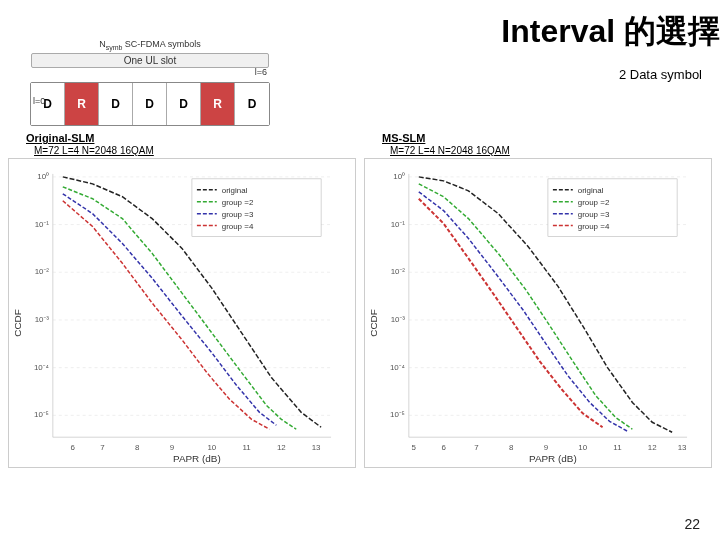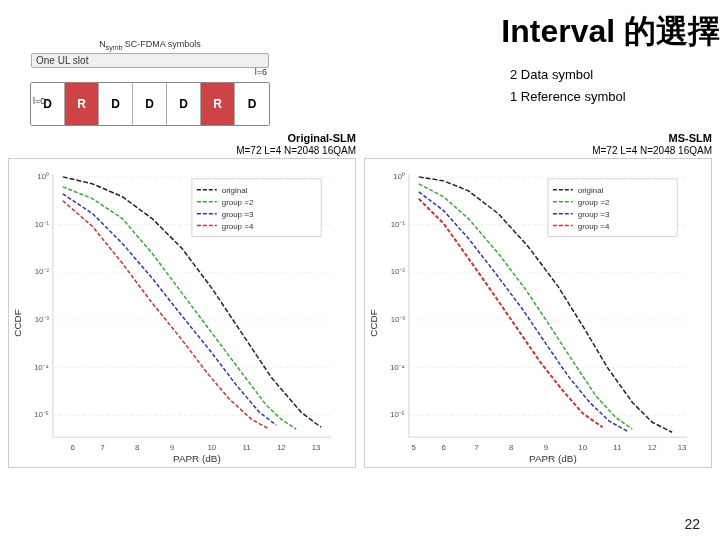--- a/index.html
+++ b/index.html
@@ -33,21 +33,22 @@
       flex-direction: row;
       gap: 8px;
       margin-top: 4px;
       padding: 0 8px;
     }
 
     .chart-wrapper {
       flex: 1;
       display: flex;
       flex-direction: column;
-      align-items: flex-end;
+      align-items: flex-start;
+      text-decoration: underline;
     }
 
     .chart-label {
       font-size: 11px;
       font-weight: bold;
       color: #000;
       margin-bottom: 1px;
       margin-left: 18px;
     }
 
@@ -93,41 +94,41 @@
     .slot-diagram-container {
       flex: 1;
       display: flex;
       flex-direction: column;
       align-items: flex-start;
       padding-left: 10px;
     }
 
     .right-info {
       width: 200px;
-      text-align: left;
+      text-align: right;
       font-size: 13px;
       line-height: 1.7;
       padding-right: 8px;
       padding-top: 4px;
     }
   </style>
 </head>
 <body>
 
 <div class="page">
 
   <div class="title">Interval 的選擇</div>
 
   <div class="top-section">
     <div class="slot-diagram-container">
 
       <div style="position:relative; margin-left:10px; margin-top:22px;">
         <div style="border:1.5px solid #888; border-radius:2px; display:inline-block; position:relative; background:#f8f8f8;">
           
-          <div style="position:absolute; top:-30px; left:0; right:0; font-size:10px; color:#333; border:1px solid #aaa; background:#f0f0f0; padding:1px 4px; border-radius:2px;">One UL slot</div>
+          <div style="position:absolute; top:-30px; left:0; right:0; text-align:center; font-size:10px; color:#333; border:1px solid #aaa; background:#f0f0f0; padding:1px 4px; border-radius:2px;">One UL slot</div>
           
           <div style="position:absolute; top:-16px; left:2px; font-size:9px; color:#333;margin-top:29px;">l=0</div>
           <div style="position:absolute; top:-16px; right:2px; font-size:9px; color:#333;">l=6</div>
           
           <div style="position:absolute; top:-44px; left:50%; transform:translateX(-50%); font-size:9px; color:#333; white-space:nowrap;">N<sub style="font-size:7px;">symb</sub> SC-FDMA symbols</div>
           
           <div style="display:flex; flex-direction:row;">
             <div style="width:34px;height:42px;border-right:1px solid #aaa;display:flex;align-items:center;justify-content:center;font-size:12px;font-weight:bold;background:#fff;">D</div>
             <div style="width:34px;height:42px;border-right:1px solid #aaa;display:flex;align-items:center;justify-content:center;font-size:12px;font-weight:bold;background:#cc4444;color:#fff;">R</div>
             <div style="width:34px;height:42px;border-right:1px solid #aaa;display:flex;align-items:center;justify-content:center;font-size:12px;font-weight:bold;background:#fff;">D</div>
@@ -135,21 +136,20 @@
             <div style="width:34px;height:42px;border-right:1px solid #aaa;display:flex;align-items:center;justify-content:center;font-size:12px;font-weight:bold;background:#fff;">D</div>
             <div style="width:34px;height:42px;border-right:1px solid #aaa;display:flex;align-items:center;justify-content:center;font-size:12px;font-weight:bold;background:#cc4444;color:#fff;">R</div>
             <div style="width:34px;height:42px;display:flex;align-items:center;justify-content:center;font-size:12px;font-weight:bold;background:#fff;">D</div>
           </div>
         </div>
       </div>
     </div>
 
     <div class="right-info">
       <div>2 Data symbol</div>
-      <div>1 Reference symbol</div>
     </div>
   </div>
 
   <div class="diagrams-row">
 
     <div class="chart-wrapper">
       <div class="chart-label">Original-SLM</div>
       <div class="chart-sublabel">M=72 L=4 N=2048 16QAM</div>
       <div class="chart-area">
         <svg class="chart-svg" viewBox="0 0 340 310">

